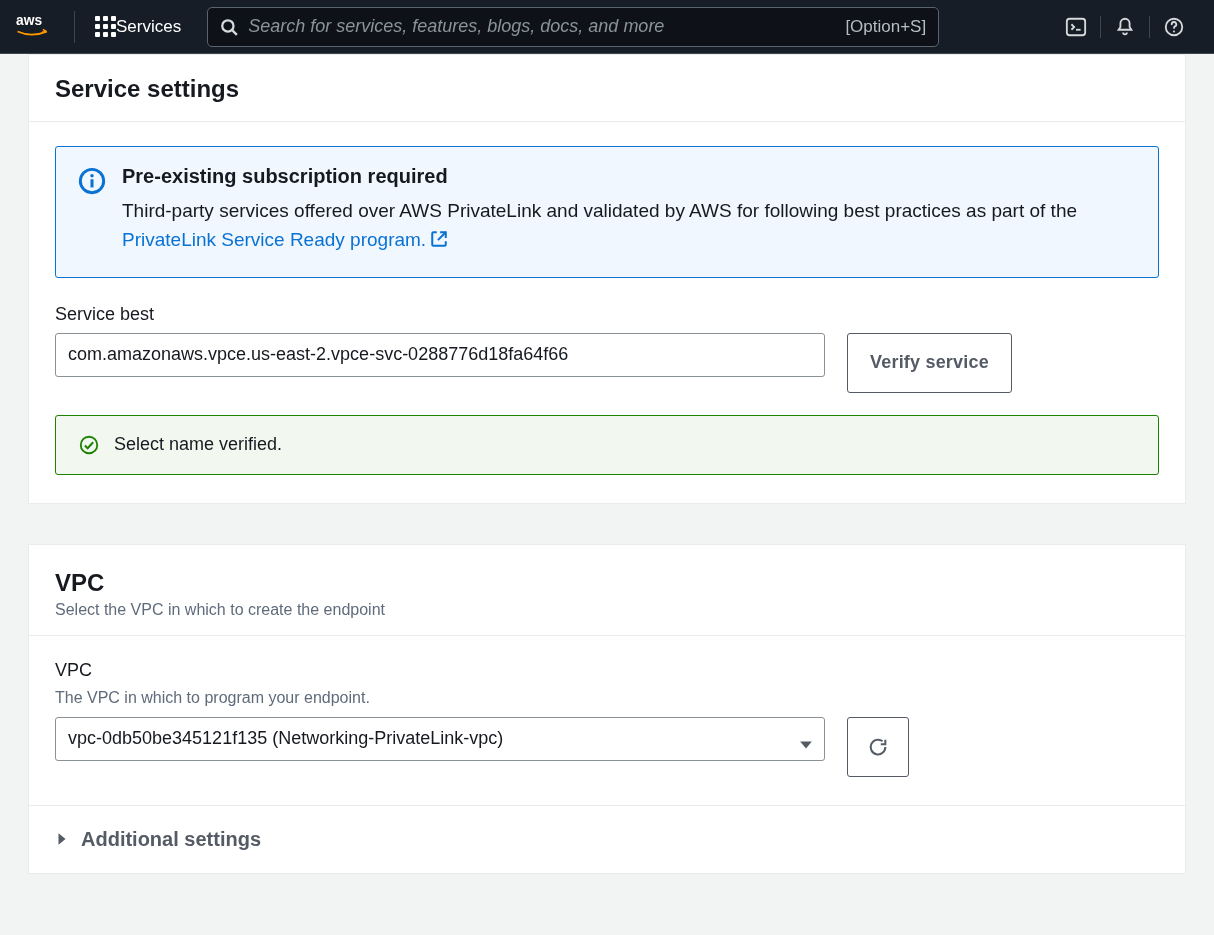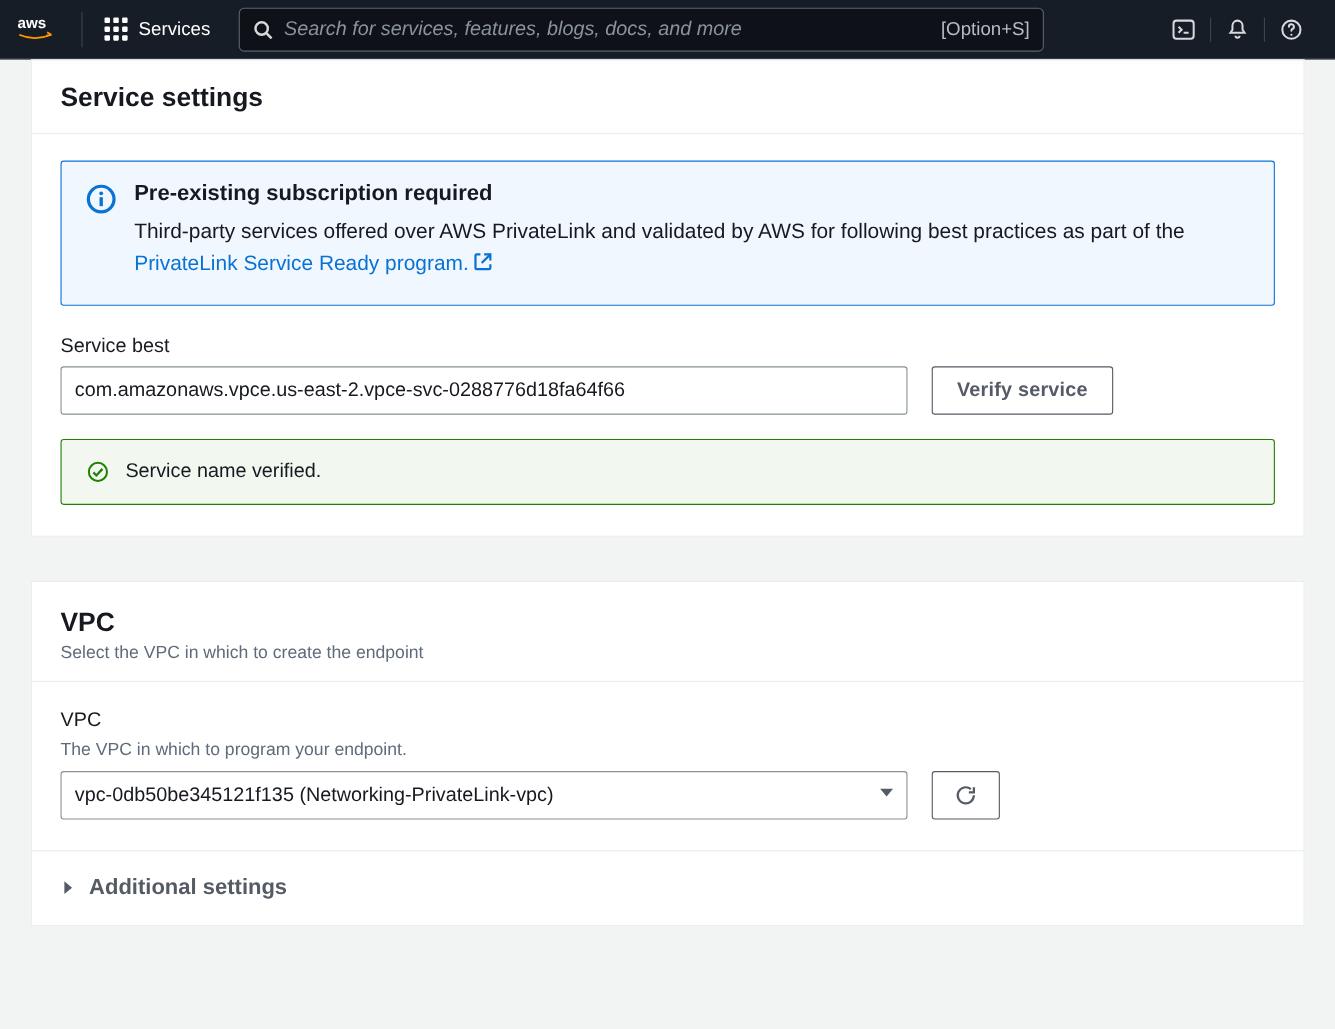--- a/index.html
+++ b/index.html
@@ -30,21 +30,20 @@
       padding-right: 12px;
       border-right: 1px solid #3a4651;
       height: 32px;
     }
     .aws-logo svg {
       display: block;
     }
     .services-btn {
       display: flex;
       align-items: center;
-      gap: 10px;
       color: #fff;
       padding: 0 12px;
       font-size: 17px;
       cursor: pointer;
     }
     .grid-icon {
       display: grid;
       grid-template-columns: repeat(3, 5px);
       grid-template-rows: repeat(3, 5px);
       gap: 3px;
@@ -186,21 +185,21 @@
     .text-input {
       flex: 0 0 770px;
       height: 44px;
       border: 1px solid #879196;
       border-radius: 3px;
       padding: 10px 12px;
       font-size: 18px;
       color: #16191f;
     }
     .btn {
-      height: 44px;
+      height: 60px;
       padding: 0 22px;
       border: 1px solid #545b64;
       background: #fff;
       border-radius: 3px;
       font-size: 18px;
       font-weight: 700;
       color: #545b64;
       cursor: pointer;
       letter-spacing: 0.2px;
     }
@@ -383,21 +382,21 @@
           <input class="text-input" type="text" value="com.amazonaws.vpce.us-east-2.vpce-svc-0288776d18fa64f66" style="">
           <button class="btn">Verify service</button>
         </div>
       </div>
 
       <div class="success-box">
         <svg width="22" height="22" viewBox="0 0 24 24">
           <circle cx="12" cy="12" r="9" stroke="#1d8102" stroke-width="2" fill="none"></circle>
           <path d="M7.5 12.5 l3 3 l6 -6.5" stroke="#1d8102" stroke-width="2.2" fill="none"></path>
         </svg>
-        <div class="msg">Service name verified.</div>
+        <div class="msg">Select name verified.</div>
       </div>
 
     </div>
   </div>
 
   <div class="panel">
     <div class="vpc-section-header">
       <div class="vpc-title">VPC</div>
       <div class="panel-subtitle">Select the VPC in which to create the endpoint</div>
     </div>

